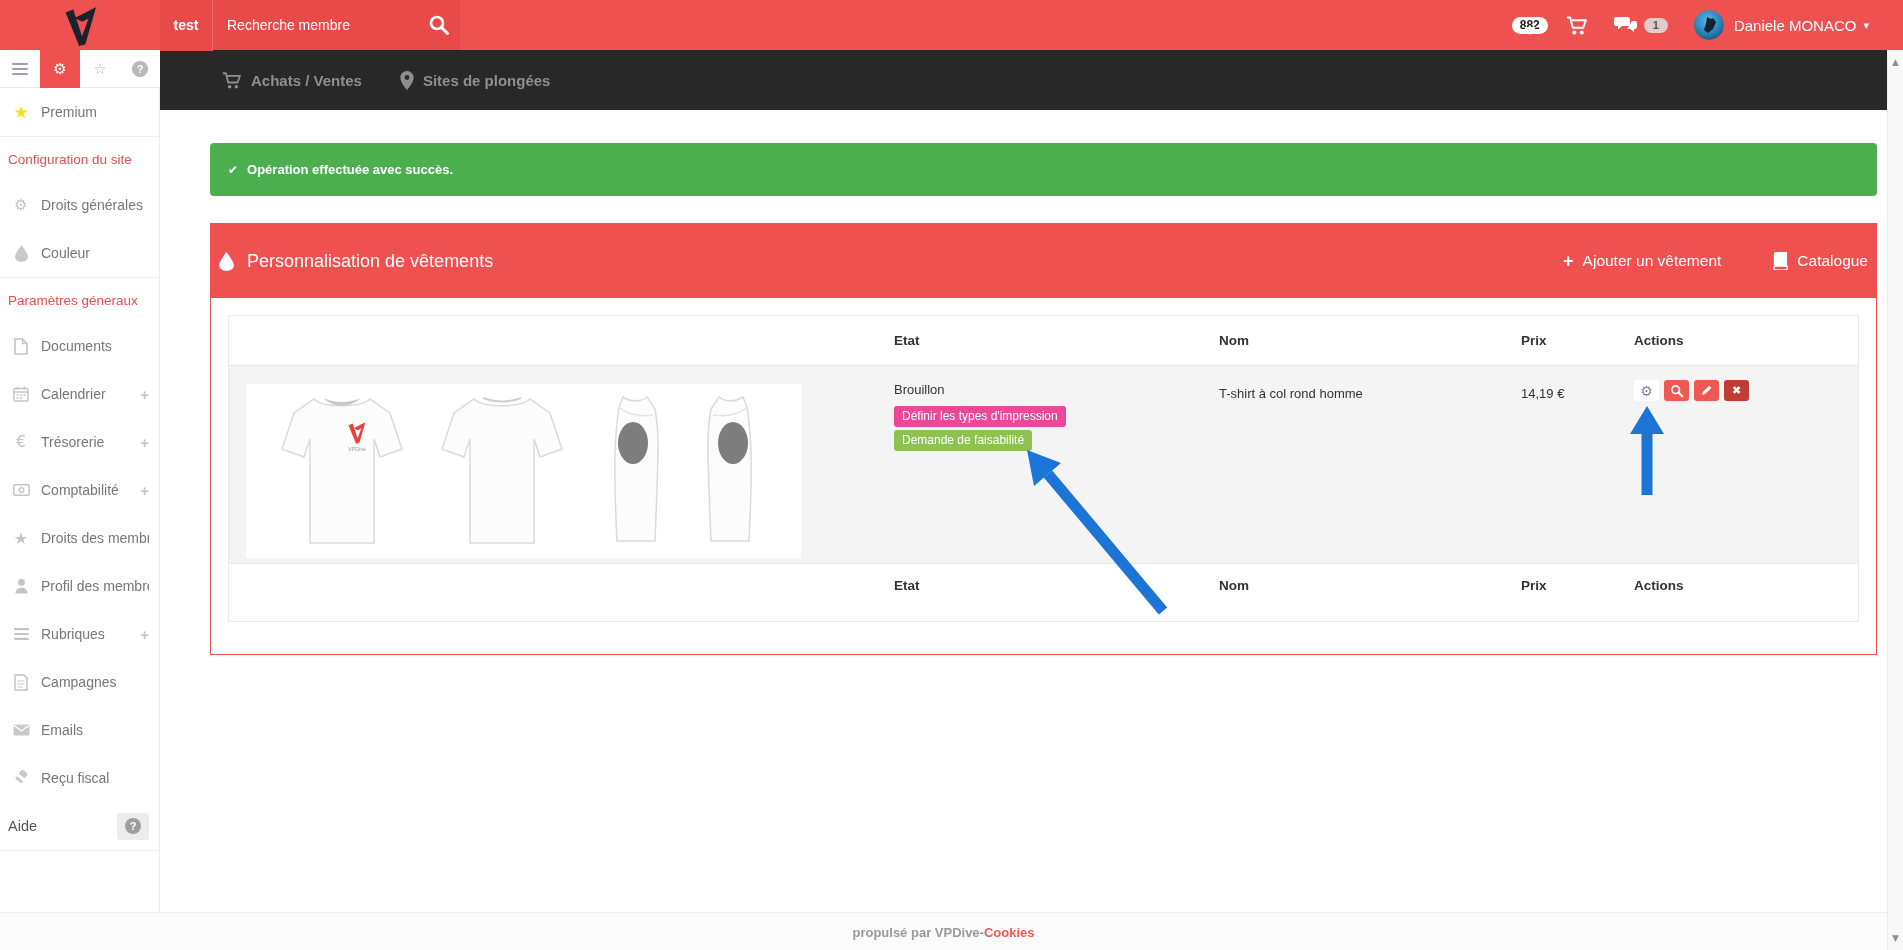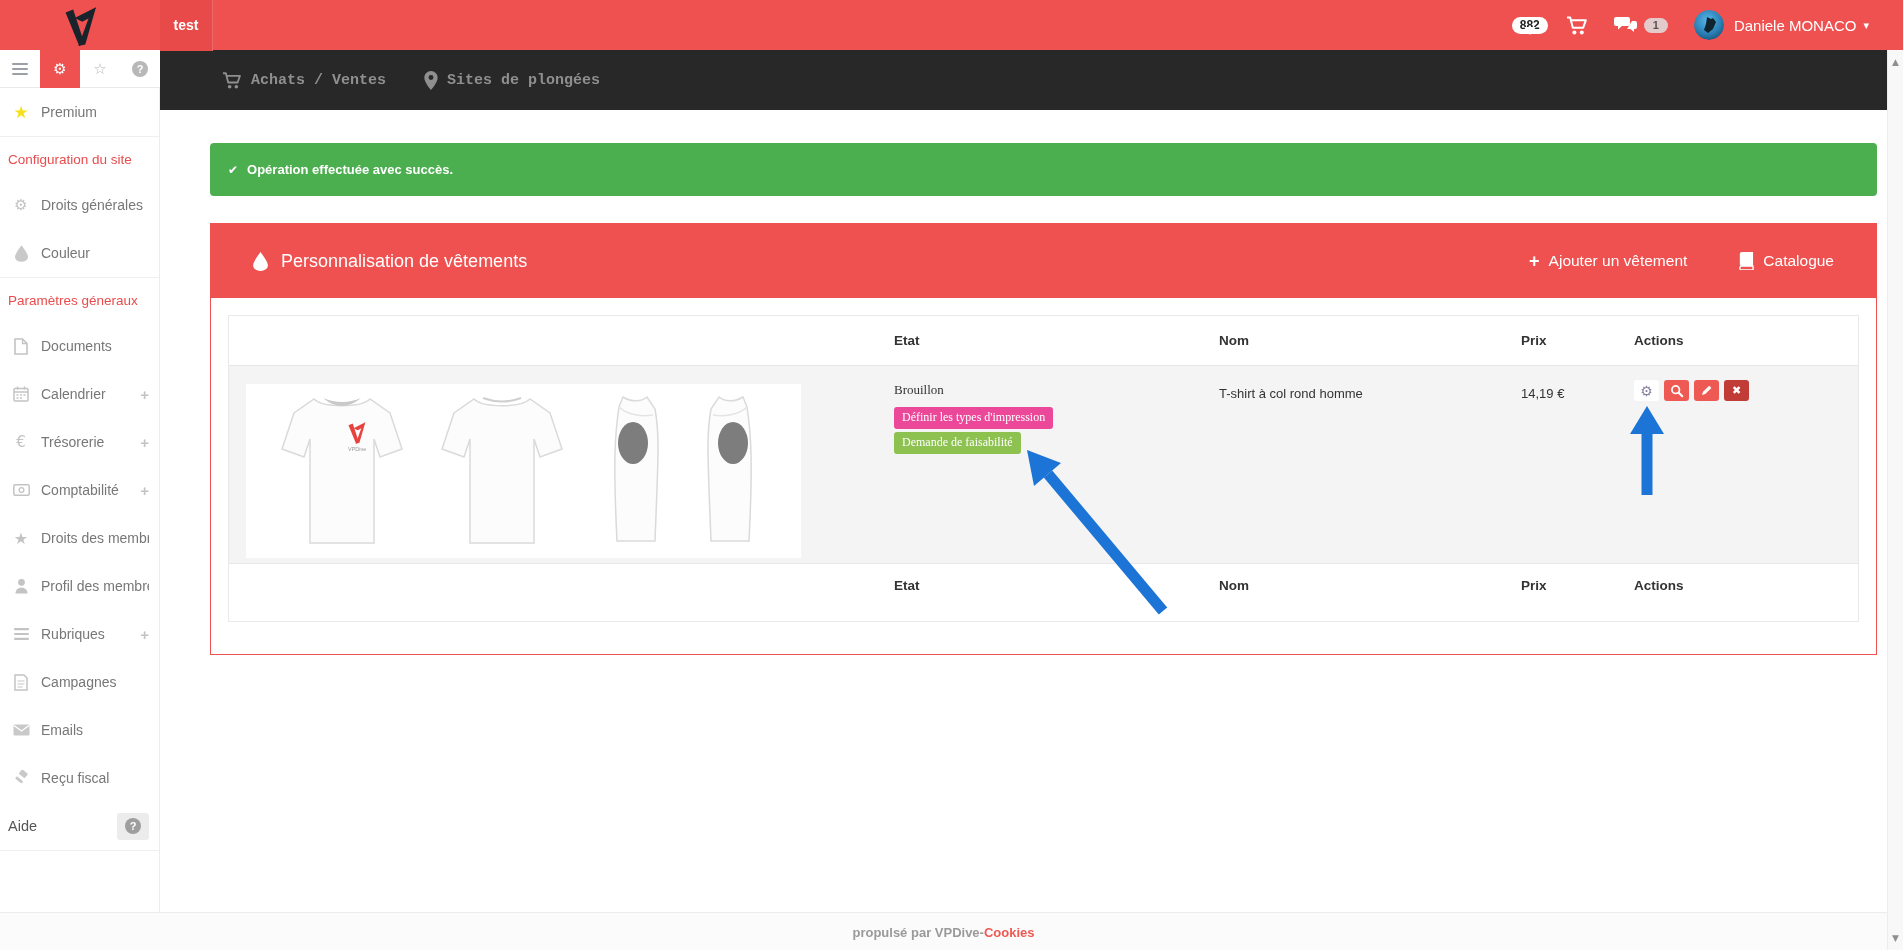--- a/index.html
+++ b/index.html
@@ -37,21 +37,21 @@
            border-bottom:1px solid #e8e8e8;box-sizing:border-box;z-index:9;}
   .navtab{width:40px;height:38px;display:flex;align-items:center;justify-content:center;
           color:#b8b8b8;font-size:15px;cursor:pointer;}
   .navtab.active{background:#ee5150;color:#fff;}
   .hamburger{width:16px;}
   .hamburger div{height:2.5px;background:#9aa0a6;margin:2.5px 0;border-radius:1px;}
   .qcircle{width:16px;height:16px;border-radius:50%;background:#b8b8b8;color:#fff;font-size:11px;
            font-weight:bold;display:flex;align-items:center;justify-content:center;}
 
   .darkbar{position:absolute;left:160px;top:50px;width:1727px;height:60px;background:#282828;
-           display:flex;align-items:center;gap:38px;padding-left:62px;box-sizing:border-box;z-index:8;font-family:Liberation Mono, monospace;}
+           display:flex;align-items:center;gap:38px;padding-left:62px;box-sizing:border-box;z-index:8;}
   .dark-item{display:flex;align-items:center;gap:9px;color:#8f8f8f;font-weight:bold;font-size:15px;cursor:pointer;}
 
   
   .sidebar{position:absolute;left:0;top:88px;width:160px;height:824px;background:#fff;
            border-right:1px solid #ececec;box-sizing:border-box;z-index:5;}
   .side-row{height:48px;display:flex;align-items:center;padding:0 10px 0 8px;cursor:pointer;}
   .side-icon{width:26px;display:flex;justify-content:center;align-items:center;color:#c3c3c3;margin-right:7px;flex:0 0 auto;}
   .side-label{color:#777;font-size:14px;white-space:nowrap;overflow:hidden;}
   .side-plus{margin-left:auto;color:#c3c3c3;font-size:15px;font-weight:bold;}
   .side-section{height:44px;display:flex;align-items:center;color:#e84c4c;font-size:13.5px;padding-left:8px;}
@@ -66,40 +66,40 @@
 
   
   .alert-success{position:absolute;left:210px;top:143px;width:1667px;height:53px;background:#4bae4f;
                  border-radius:4px;color:#fff;display:flex;align-items:center;gap:9px;
                  padding-left:18px;box-sizing:border-box;font-size:13px;font-weight:bold;}
   .check-glyph{font-size:12px;}
 
   .panel{position:absolute;left:210px;top:223px;width:1667px;height:432px;border:1px solid #ee5150;
          background:#fff;box-sizing:border-box;}
   .panel-head{height:74px;background:#ee5150;display:flex;align-items:center;
-              padding:0 42px;color:#fff;box-sizing:border-box;}
+              padding:0 8px;color:#fff;box-sizing:border-box;}
   .panel-title{font-size:18px;margin-left:13px;}
   .head-actions{margin-left:auto;display:flex;align-items:center;gap:50px;}
   .head-btn{display:flex;align-items:center;gap:9px;font-size:15.5px;cursor:pointer;color:#fff;}
   .plus-glyph{font-size:18px;font-weight:bold;line-height:1;}
 
   .table-box{position:absolute;left:17px;top:91px;width:1631px;height:307px;
              border:1px solid #e9e9e9;background:#fff;box-sizing:border-box;}
   .trow{display:grid;grid-template-columns:655px 327px 302px 113px 1fr;}
   .thead{height:49px;align-items:center;}
   .thead .hcell{font-weight:bold;font-size:13.5px;color:#333;padding-left:8px;}
   .thead .hcell.first-data{padding-left:10px;}
   .tdata{height:199px;background:#f4f4f4;border-top:1px solid #e7e7e7;border-bottom:1px solid #e7e7e7;box-sizing:border-box;}
   .tfoot{height:57px;align-items:start;}
   .tfoot .hcell{font-weight:bold;font-size:13.5px;color:#333;padding:14px 0 0 8px;}
   .tfoot .hcell.first-data{padding-left:10px;}
 
   .img-strip{margin:18px 0 0 17px;width:555px;height:174px;background:#fff;
              display:flex;align-items:center;justify-content:space-evenly;}
-  .col-etat{display:flex;flex-direction:column;align-items:flex-start;padding:16px 0 0 10px;font-family:Liberation Serif, serif;}
+  .col-etat{display:flex;flex-direction:column;align-items:flex-start;padding:16px 0 0 10px;}
   .etat-text,.cell-text{color:#333;font-size:13px;}
   .badge{color:#fff;font-size:12px;border-radius:3px;padding:3px 8px 4px;cursor:pointer;white-space:nowrap;}
   .badge-red{background:#ec4899;margin-top:9px;}
   .badge-green{background:#8dc150;margin-top:3px;}
   .col-nom,.col-prix{padding:18px 0 0 8px;}
   .col-actions{padding:14px 0 0 8px;display:flex;gap:5px;align-items:flex-start;}
   .abtn{width:25px;height:21px;border-radius:3px;display:flex;align-items:center;justify-content:center;cursor:pointer;}
   .abtn-gear{background:#fff;color:#8b80a4;font-size:14px;}
   .abtn-red{background:#ee5953;color:#fff;}
   .abtn-darkred{background:#c23c37;color:#fff;font-size:11px;}
@@ -128,20 +128,29 @@
     <div class="brand">
       <svg width="38" height="41" viewBox="0 0 50 54">
         <g fill="#19232b">
           <polygon points="6,10 16,6 30,48 24,54"></polygon>
           <polygon points="18,17 46,3 41,15 28,22"></polygon>
           <polygon points="46,3 32,52 23,54 38,13"></polygon>
         </g>
       </svg>
     </div>
     <div class="project-label">test</div>
+    <div class="search-strip">
+      <input type="text" placeholder="Recherche membre" style="">
+      <div class="search-btn">
+        <svg width="22" height="22" viewBox="0 0 22 22">
+          <circle cx="9" cy="9" r="6" fill="none" stroke="#fff" stroke-width="2.6"></circle>
+          <line x1="13.6" y1="13.6" x2="19.5" y2="19.5" stroke="#fff" stroke-width="3" stroke-linecap="round"></line>
+        </svg>
+      </div>
+    </div>
 
     <div class="top-right">
       <div class="score-badge">882</div>
       <div class="cart-top">
         <svg width="22" height="21" viewBox="0 0 22 21">
           <path d="M1,2.5 h3.2 l2.6,10.2 h10.4 l2.6,-7.4 H5.6" fill="none" stroke="#fff" stroke-width="2" stroke-linejoin="round"></path>
           <circle cx="8.4" cy="17.4" r="2" fill="#fff"></circle>
           <circle cx="15.8" cy="17.4" r="2" fill="#fff"></circle>
         </svg>
       </div>

